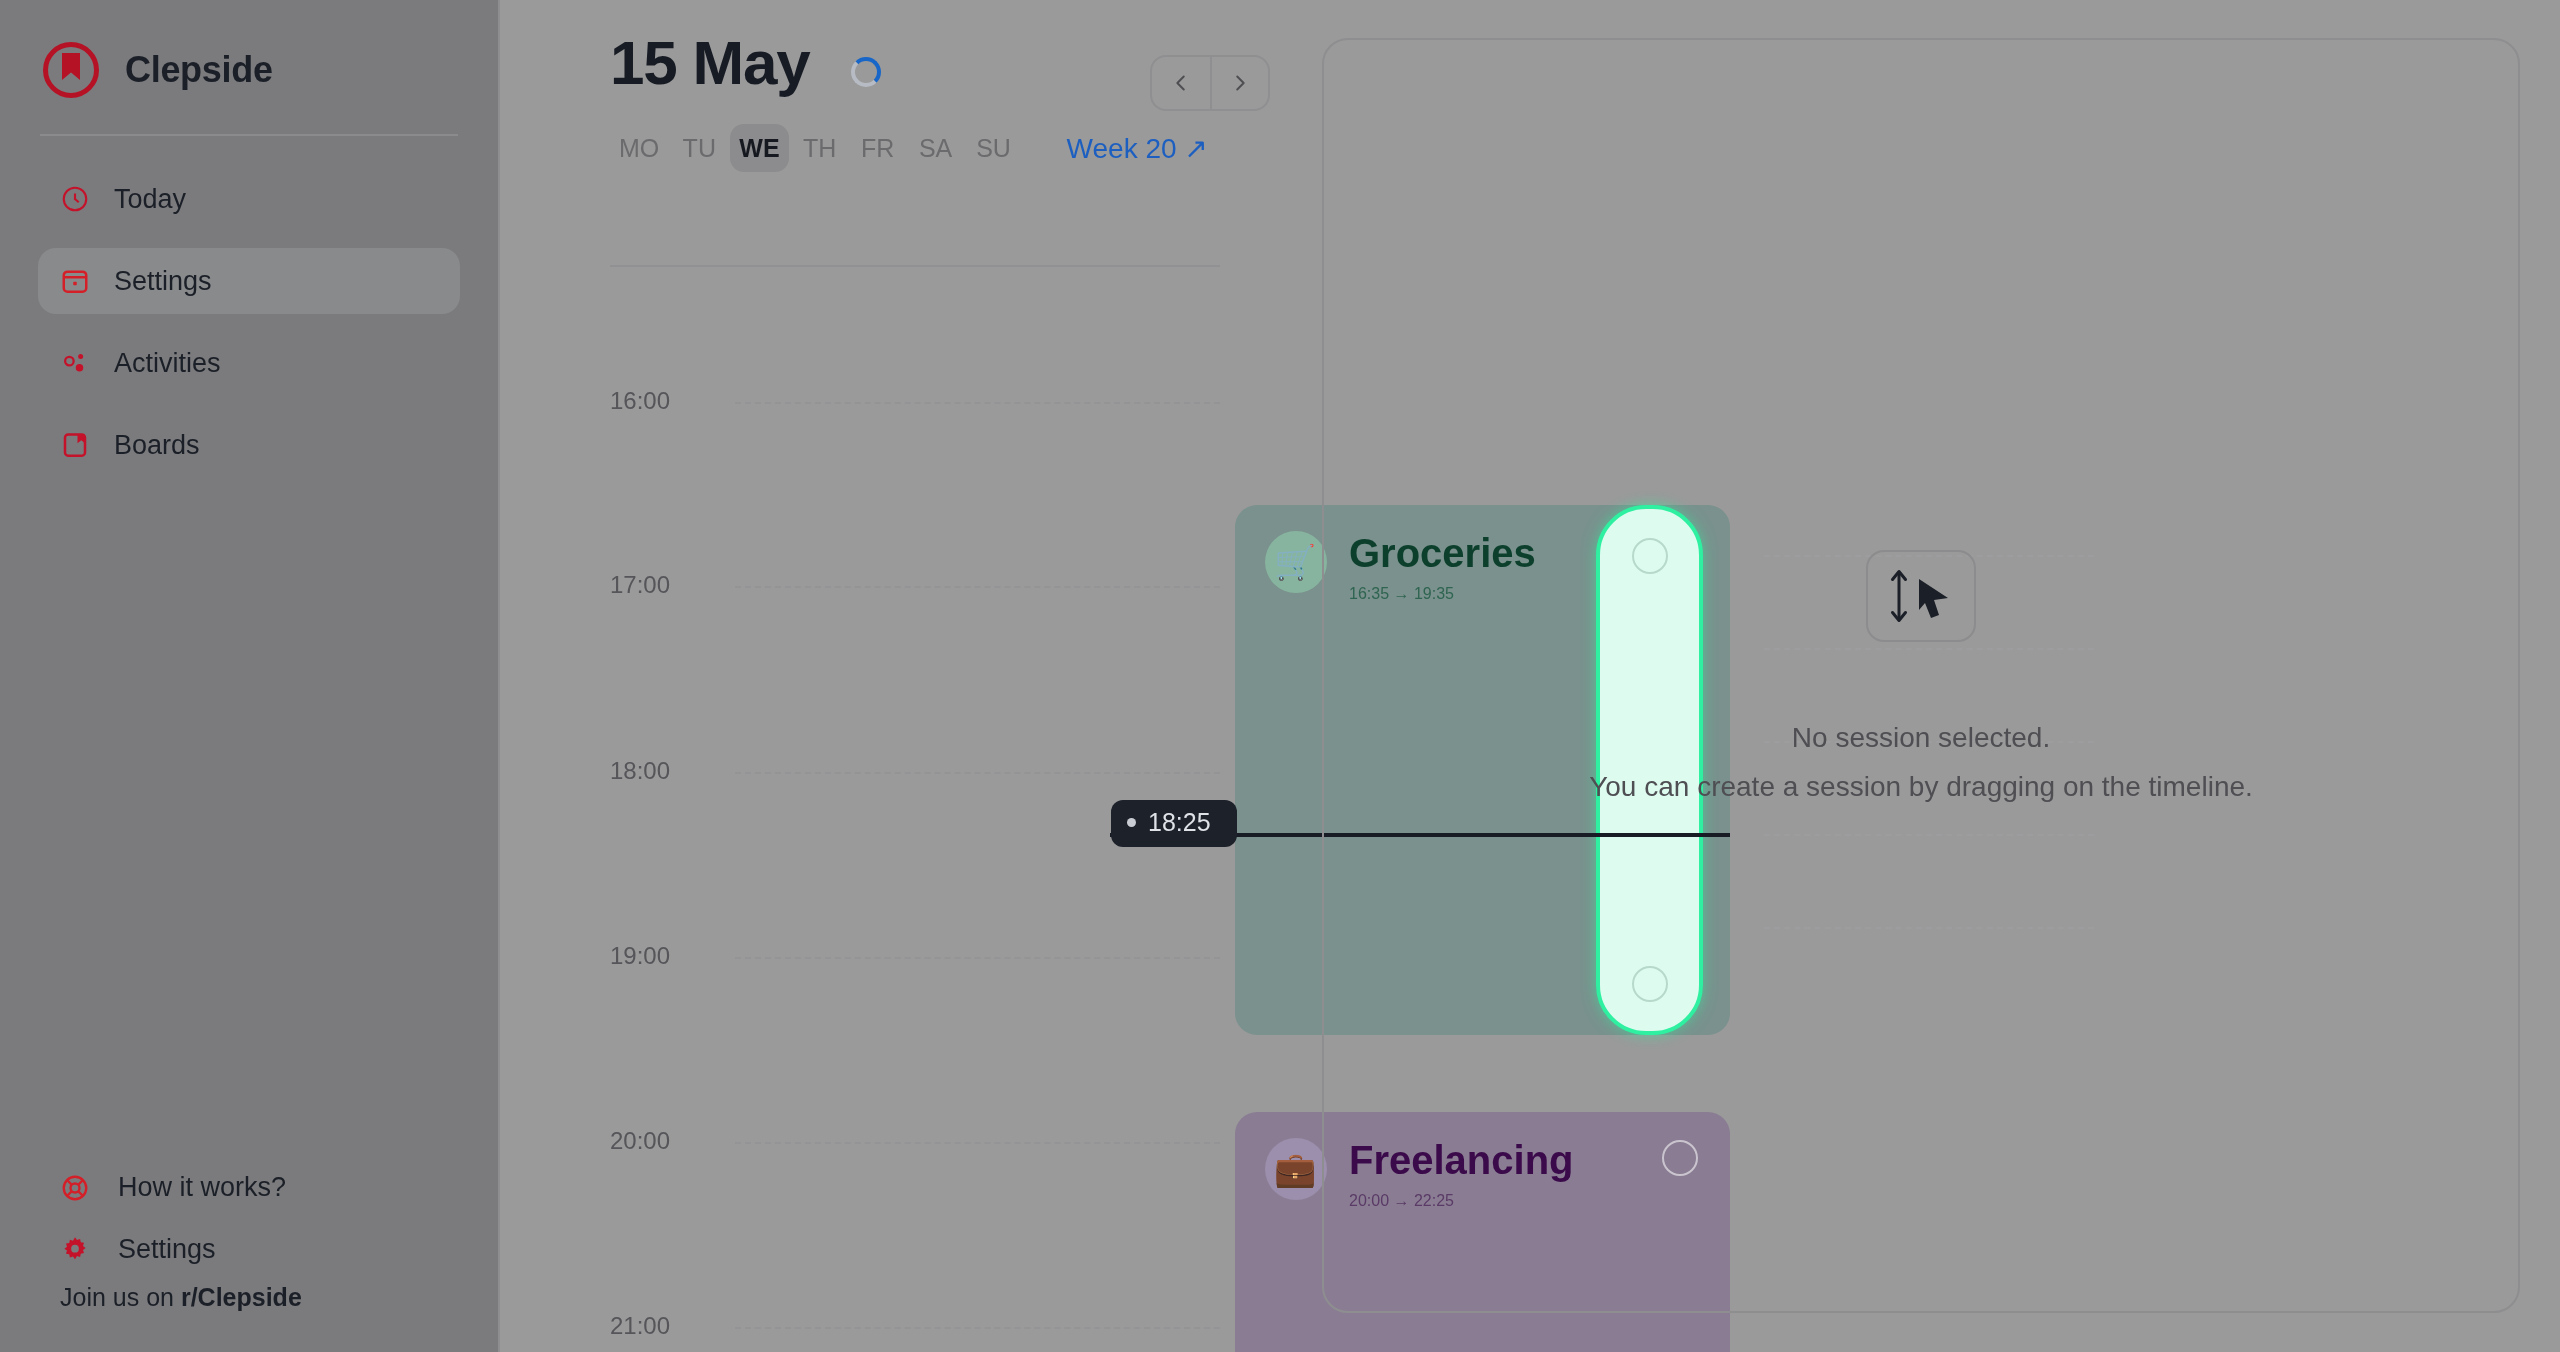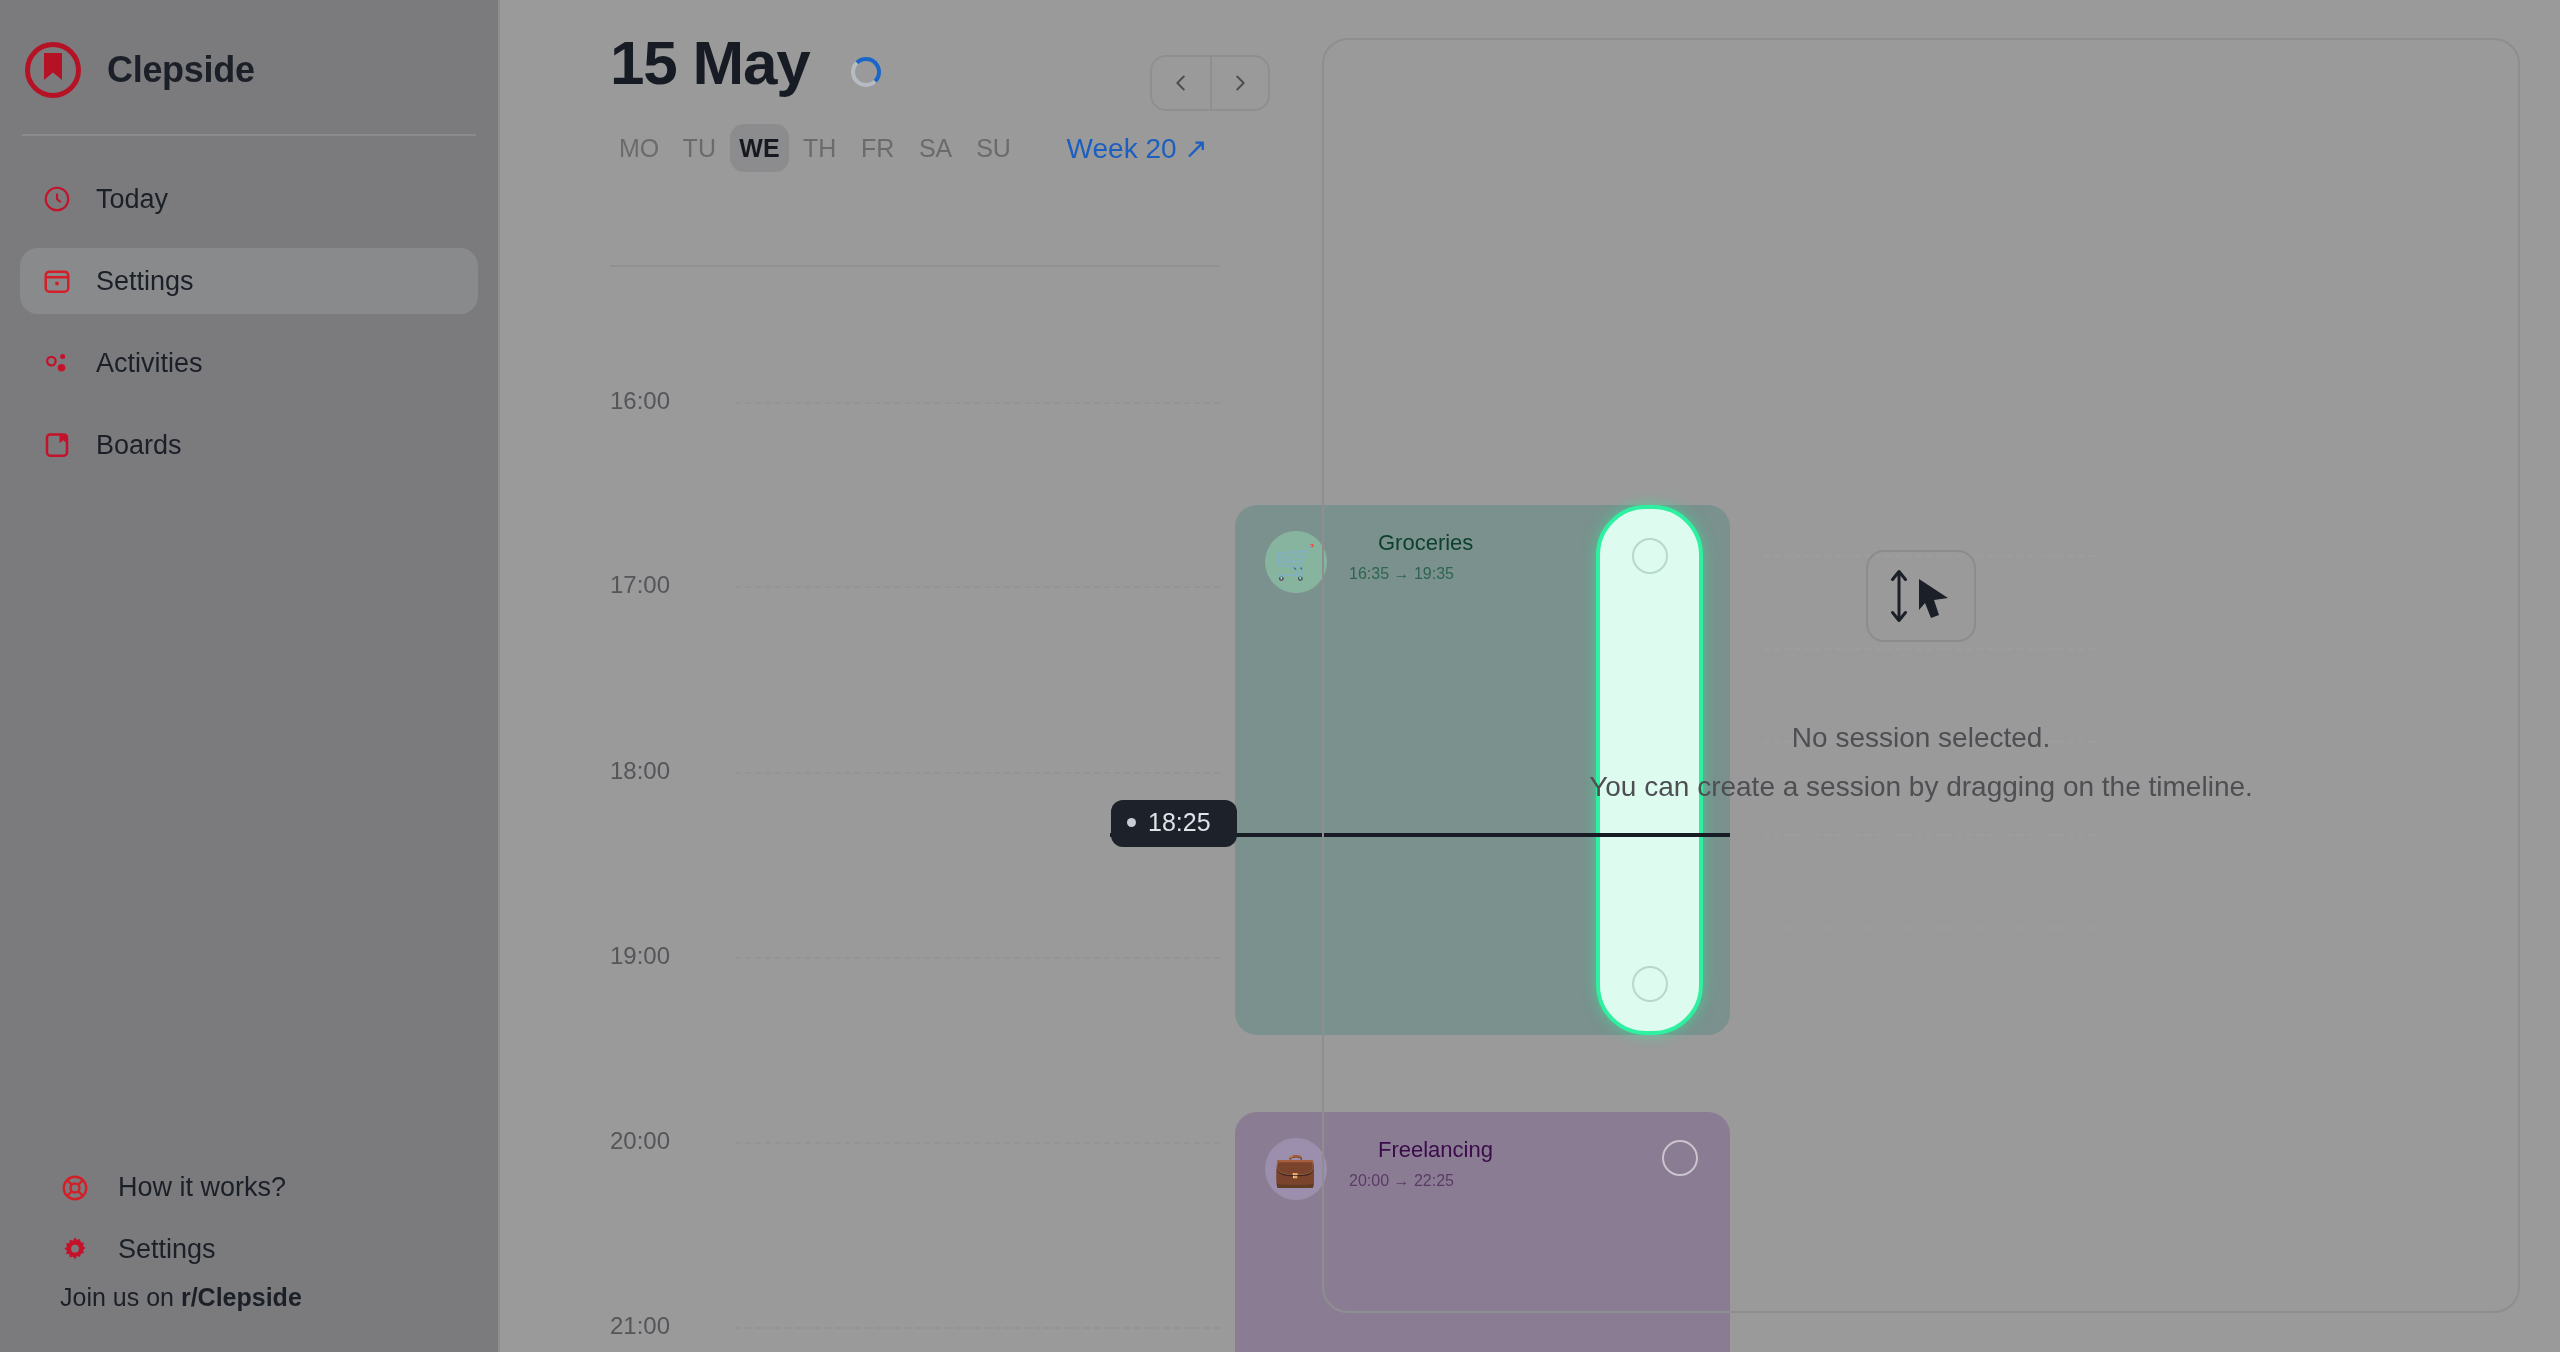--- a/index.html
+++ b/index.html
@@ -22,21 +22,21 @@
   }
 
   
   .sidebar {
     width: 500px;
     height: 1352px;
     background: #7b7b7d;
     border-right: 2px solid #8e8e90;
     position: relative;
     flex: 0 0 500px;
-    padding: 0 20px;
+    padding: 0 38px;
   }
 
   .brand {
     display: flex;
     align-items: center;
     gap: 26px;
     padding-top: 42px;
     padding-left: 5px;
   }
   .brand-logo {
@@ -257,24 +257,23 @@
   .event-emoji {
     width: 62px; height: 62px;
     flex: 0 0 62px;
     border-radius: 50%;
     display: flex;
     align-items: center;
     justify-content: center;
     font-size: 34px;
   }
   .event-title {
-    font-size: 22px;
-    font-weight: normal;
+    font-size: 40px;
+    font-weight: bold;
     line-height: 1.1;
-    margin-left: 29px;
   }
   .event-time {
     font-size: 16px;
     margin-top: 10px;
   }
   .event-check {
     position: absolute;
     width: 36px; height: 36px;
     border-radius: 50%;
     border: 2px solid rgba(255,255,255,0.55);

